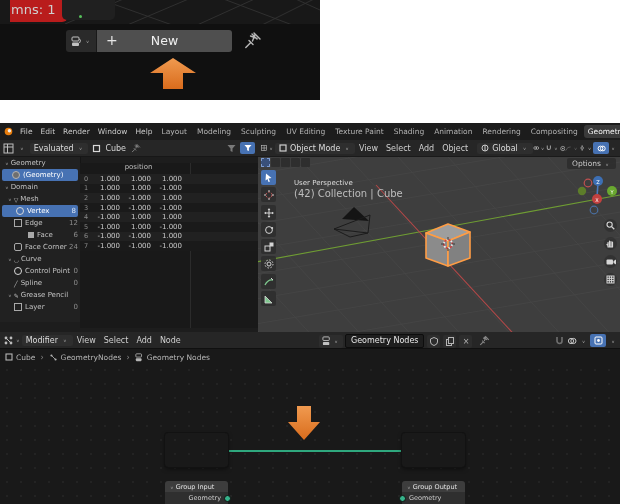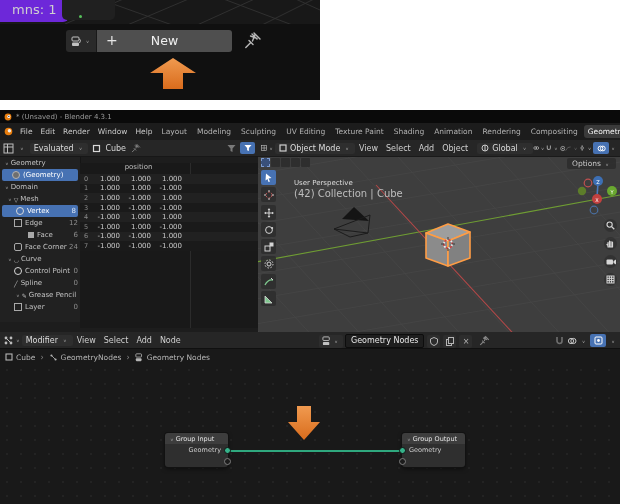--- a/index.html
+++ b/index.html
@@ -5,21 +5,21 @@
   html,body{margin:0;padding:0;background:#fff;}
   #stage{position:relative;width:620px;height:504px;background:#fff;font-family:"DejaVu Sans",sans-serif;overflow:hidden;-webkit-font-smoothing:antialiased;}
   .abs{position:absolute;}
   .flex{display:flex;align-items:center;}
   .chev{font-size:5px;color:#9a9a9a;transform:scaleY(.8);display:inline-block;margin:0 2px;}
   .chevR{font-size:8px;color:#8a8a8a;margin:0 2px;}
 
   
   #inset{left:0;top:0;width:320px;height:100px;background:#101010;overflow:hidden;}
   #inset .topstrip{left:0;top:0;width:320px;height:24px;background:#181818;}
-  #inset .ip1{left:0;top:0;width:57px;height:22px;background:#6d28d9;border-radius:0 0 6px 0;color:#cfcfcf;font-size:13px;padding-left:12px;line-height:20px;}
+  #inset .ip1{left:10px;top:0;width:57px;height:22px;background:#b91c1c;border-radius:0 0 6px 0;color:#cfcfcf;font-size:13px;padding-left:1px;line-height:20px;}
   #inset .ip2{left:62px;top:0;width:53px;height:20px;background:#202020;border-radius:0 0 5px 5px;}
   #inset .gdot{left:17px;top:15px;width:3px;height:3px;background:#56c05a;border-radius:50%;}
   #inset .browse{left:66px;top:30px;width:30px;height:22px;background:#2a2a2a;border-radius:3px 0 0 3px;border-right:1px solid #191919;}
   #inset .newbtn{left:97px;top:30px;width:135px;height:22px;background:#4f4f4f;border-radius:0 3px 3px 0;color:#f0f0f0;}
   #inset .newbtn .plus{position:absolute;left:9px;top:2px;font-size:14px;color:#e6e6e6;}
   #inset .newbtn .lbl{position:absolute;left:0;right:0;top:3px;text-align:center;font-size:12.5px;}
   
   #titlebar{left:0;top:110px;width:620px;height:13px;background:#0a0a0a;color:#9b9b9b;font-size:7px;}
   #topbar{left:0;top:123px;width:620px;height:17px;background:#1c1c1c;border-bottom:1px solid #0e0e0e;font-size:7.5px;color:#c9c9c9;overflow:hidden;white-space:nowrap;}
   #topbar .menu{margin:0 4px;}
@@ -66,21 +66,21 @@
 
   
   #nodeeditor{left:0;top:332px;width:620px;height:172px;background:#191919;overflow:hidden;}
   #nodeeditor .hdr{left:0;top:0;width:620px;height:17px;background:#262626;border-bottom:1px solid #101010;font-size:8px;color:#d0d0d0;padding:0 3px;box-sizing:border-box;white-space:nowrap;}
   #nodeeditor .menu{margin:0 4px;}
   #necanvas{left:0;top:31px;width:620px;height:141px;background-image:radial-gradient(#232323 1px, transparent 1px);background-size:14px 14px;}
   #breadcrumb{left:5px;top:19px;height:12px;font-size:7.5px;color:#b5b5b5;}
   .nfield{background:#1e1e1e;border:1px solid #0d0d0d;border-radius:2px;height:12px;line-height:12px;padding:0 5px;font-size:8px;color:#e8e8e8;}
   .miniic{width:13px;height:13px;background:#2d2d2d;border-radius:2px;display:inline-flex;align-items:center;justify-content:center;color:#b5b5b5;font-size:8px;margin-left:1px;}
   .node{position:absolute;width:63px;height:34px;border-radius:3px;box-shadow:0 0 0 1px #121212,0 2px 4px rgba(0,0,0,.5);}
-  .node .nh{height:11px;background:#3d3d3d;border-radius:3px 3px 0 0;font-size:6.5px;color:#e3e3e3;display:flex;align-items:center;padding-left:3px;}
+  .node .nh{height:11px;background:#3d3d3d;border-radius:3px 3px 0 0;font-size:6.5px;color:#e3e3e3;display:flex;align-items:center;padding-left:3px;margin-top:48px;}
   .node .nb{height:23px;background:#2f2f2f;border-radius:0 0 3px 3px;font-size:6.5px;color:#cfcfcf;position:relative;}
   .sock{position:absolute;width:5px;height:5px;border-radius:50%;background:#36b28a;border:1px solid #101010;}
   .sockv{position:absolute;width:5px;height:5px;border-radius:50%;background:#1c1c1c;border:1px solid #7d7d7d;}
   #nlink{left:228px;top:118px;width:174px;height:2px;background:#2fa87e;}
 </style>
 </head>
 <body>
 
 <div id="stage">
 
@@ -124,28 +124,20 @@
       <defs>
           <linearGradient id="agu" x1="0" y1="0" x2="0" y2="1">
         <stop offset="0" stop-color="#f09a50"></stop>
             <stop offset="1" stop-color="#d96c1c"></stop>
       </linearGradient>
         </defs>
       <polygon points="23,0 46,15 33,15 33,31 13,31 13,15 0,15" fill="url(#agu)"></polygon>
     </svg>
   </div>
 
-  <div id="titlebar" class="abs flex">
-    <svg width="8" height="8" style="margin:0 4px 0 4px" viewBox="0 0 8 8">
-      <circle cx="4" cy="4" r="3.4" fill="#e87d0d"></circle>
-        <circle cx="4.8" cy="3.4" r="1.5" fill="#fff"></circle>
-        <circle cx="4.8" cy="3.4" r="0.7" fill="#26436e"></circle>
-    </svg>
-    <span>* (Unsaved) - Blender 4.3.1</span>
-  </div>
 
   <div id="topbar" class="abs flex">
     <svg width="9" height="9" style="margin:0 3px 0 4px;flex:none" viewBox="0 0 9 9">
       <circle cx="4.5" cy="4.5" r="3.8" fill="#e87d0d"></circle>
         <circle cx="5.4" cy="3.8" r="1.7" fill="#eee"></circle>
     </svg>
     <span class="menu">File</span>
     <span class="menu">Edit</span>
     <span class="menu">Render</span>
     <span class="menu">Window</span>
@@ -242,21 +234,21 @@
       <div class="srow" style="padding-left:14px">
           <i class="ic dot"></i>
           <span>Control Point</span>
           <span class="cnt">0</span>
         </div>
       <div class="srow" style="padding-left:14px">
           <span style="font-size:6px;color:#b8b8b8;margin-right:3px">╱</span>
           <span>Spline</span>
           <span class="cnt">0</span>
         </div>
-      <div class="srow" style="padding-left:14px">
+      <div class="srow" style="padding-left:6px">
           <span class="chev">∨</span>
           <span style="font-size:6px;color:#b8b8b8;margin-right:2px">✎</span>
           <span>Grease Pencil</span>
         </div>
       <div class="srow" style="padding-left:14px">
           <i class="ic sq"></i>
           <span>Layer</span>
           <span class="cnt">0</span>
         </div>
     </div>

